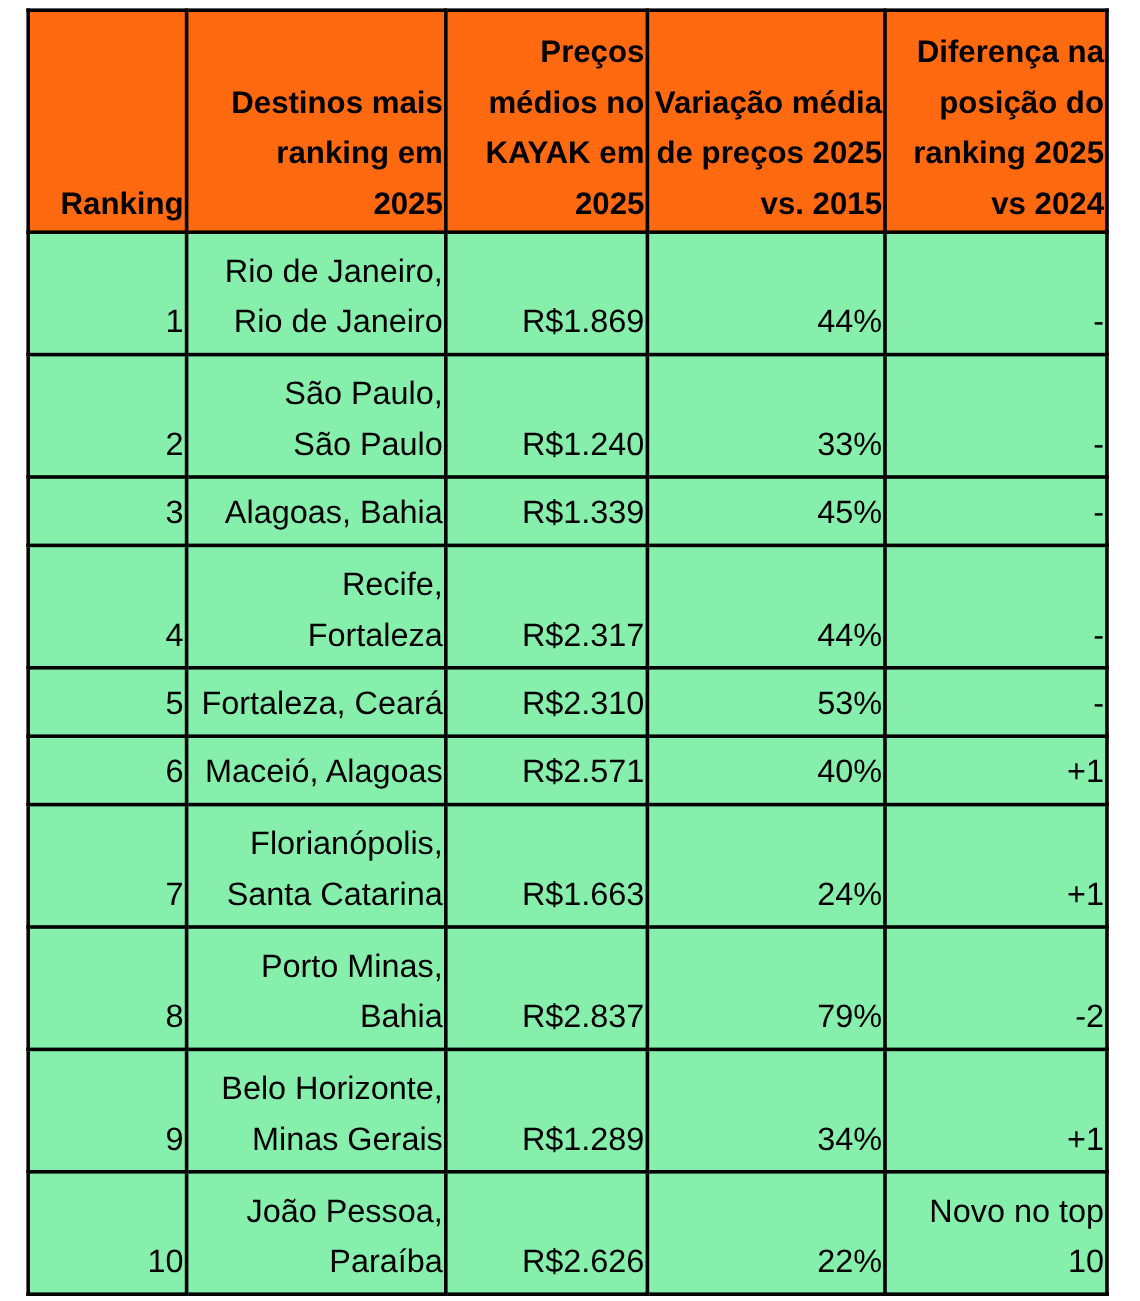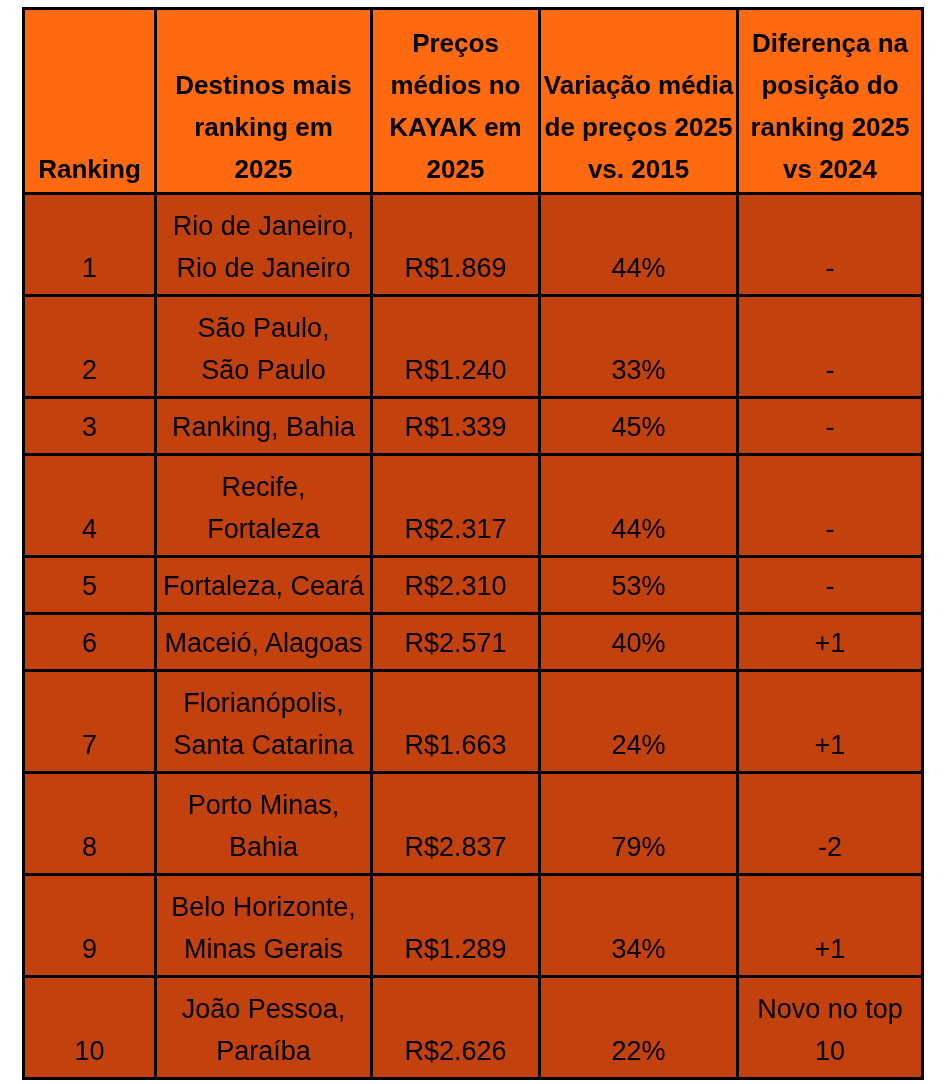--- a/index.html
+++ b/index.html
@@ -20,31 +20,31 @@
     left: 22px;
     top: 7px;
     width: 899px;
     border-collapse: collapse;
     table-layout: fixed;
   }
   .ranking-table th,
   .ranking-table td {
     border: 3px solid #000000;
     vertical-align: bottom;
-    text-align: center;
+    text-align: right;
     overflow: visible;
   }
   .ranking-table th {
     background: #FF690F;
     font-weight: bold;
     font-size: 26px;
     padding: 0 1px 2px 1px;
   }
   .ranking-table td {
-    background: #c2410c;
+    background: #86efac;
     font-weight: normal;
     font-size: 27px;
     padding: 0 1px 5px 1px;
   }
   .ln {
     display: block;
     line-height: 42px;
     white-space: nowrap;
   }
   tr.hdr   { height: 185px; }
@@ -127,21 +127,21 @@
           </td>
         <td>
             <span class="ln">-</span>
           </td>
       </tr>
       <tr class="short">
         <td>
             <span class="ln">3</span>
           </td>
         <td>
-          <span class="ln">Ranking, Bahia</span>
+          <span class="ln">Alagoas, Bahia</span>
         </td>
         <td>
             <span class="ln">R$1.339</span>
           </td>
         <td>
             <span class="ln">45%</span>
           </td>
         <td>
             <span class="ln">-</span>
           </td>

